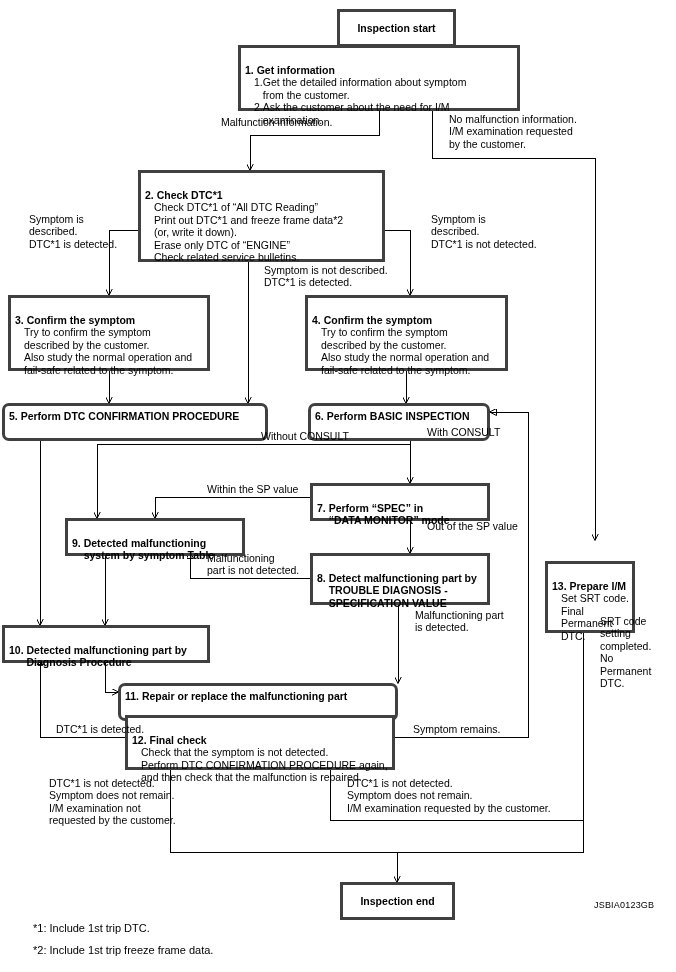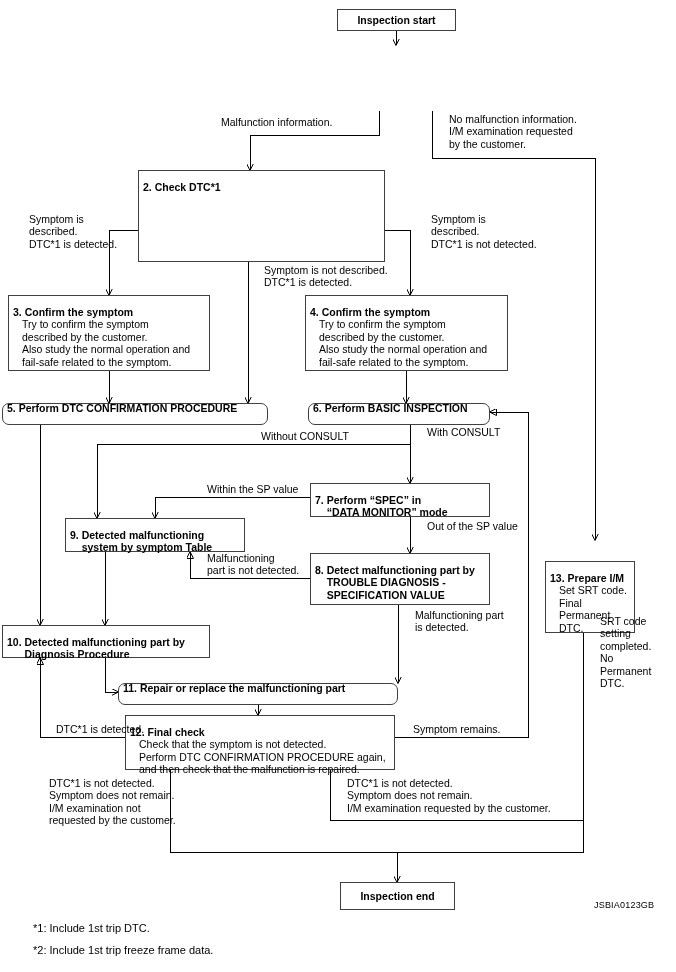--- a/index.html
+++ b/index.html
@@ -1,21 +1,21 @@
 <!DOCTYPE html>
 <html><head>
 <meta charset="utf-8">
 <style>
   html,body{margin:0;padding:0;background:#fff;}
   body{font-family:"Liberation Sans","DejaVu Sans",sans-serif;color:#000;}
   .canvas{position:relative;width:676px;height:972px;background:#fff;overflow:hidden;}
   .connector-layer{position:absolute;left:0;top:0;width:676px;height:972px;z-index:1;}
   .connector-layer path{stroke:#000;stroke-width:1;fill:none;shape-rendering:crispEdges;}
-  .fbox{position:absolute;border:1px solid #404040;background:#fff;z-index:2;
-        font-size:10.5px;line-height:1.18;padding:10px 4px;box-sizing:border-box;}
+  .fbox{position:absolute;border:3px solid #404040;background:#fff;z-index:2;
+        font-size:10.5px;line-height:1.18;padding:16px 4px;box-sizing:border-box;}
   .fbox-title{font-weight:bold;white-space:pre;}
   .fbox-body{white-space:pre;margin-left:9px;}
   .terminal{display:flex;align-items:center;justify-content:center;}
   .terminal .fbox-title{white-space:pre;}
   .single{display:flex;align-items:flex-end;border-radius:7px;}
   .elabel{position:absolute;z-index:3;font-size:10.5px;line-height:1.18;white-space:pre;padding-left:11px;}
   .figcode{position:absolute;z-index:3;font-size:9px;letter-spacing:0.2px;}
   .footnote{position:absolute;z-index:3;font-size:11px;white-space:pre;margin-left:11px;}
 </style>
 </head>
@@ -56,23 +56,35 @@
   </svg>
 
   <div class="fbox terminal" style="left:337px;top:9px;width:119px;height:17px">
     <div class="fbox-title">Inspection start</div>
   </div>
 
   <div class="fbox terminal" style="left:340px;top:882px;width:115px;height:28px">
     <div class="fbox-title">Inspection end</div>
   </div>
 
+  <div class="fbox" style="left:238px;top:45px;width:282px;height:66px">
+    <div class="fbox-title">1. Get information</div>
+    <div class="fbox-body">1.Get the detailed information about symptom
+   from the customer.
+2.Ask the customer about the need for I/M
+   examination.</div>
+  </div>
 
   <div class="fbox" style="left:138px;top:170px;width:247px;height:92px">
     <div class="fbox-title">2. Check DTC*1</div>
+    <div class="fbox-body">Check DTC*1 of “All DTC Reading”
+Print out DTC*1 and freeze frame data*2
+(or, write it down).
+Erase only DTC of “ENGINE”
+Check related service bulletins.</div>
   </div>
 
   <div class="fbox" style="left:8px;top:295px;width:202px;height:76px">
     <div class="fbox-title">3. Confirm the symptom</div>
     <div class="fbox-body">Try to confirm the symptom
 described by the customer.
 Also study the normal operation and
 fail-safe related to the symptom.</div>
   </div>
 

